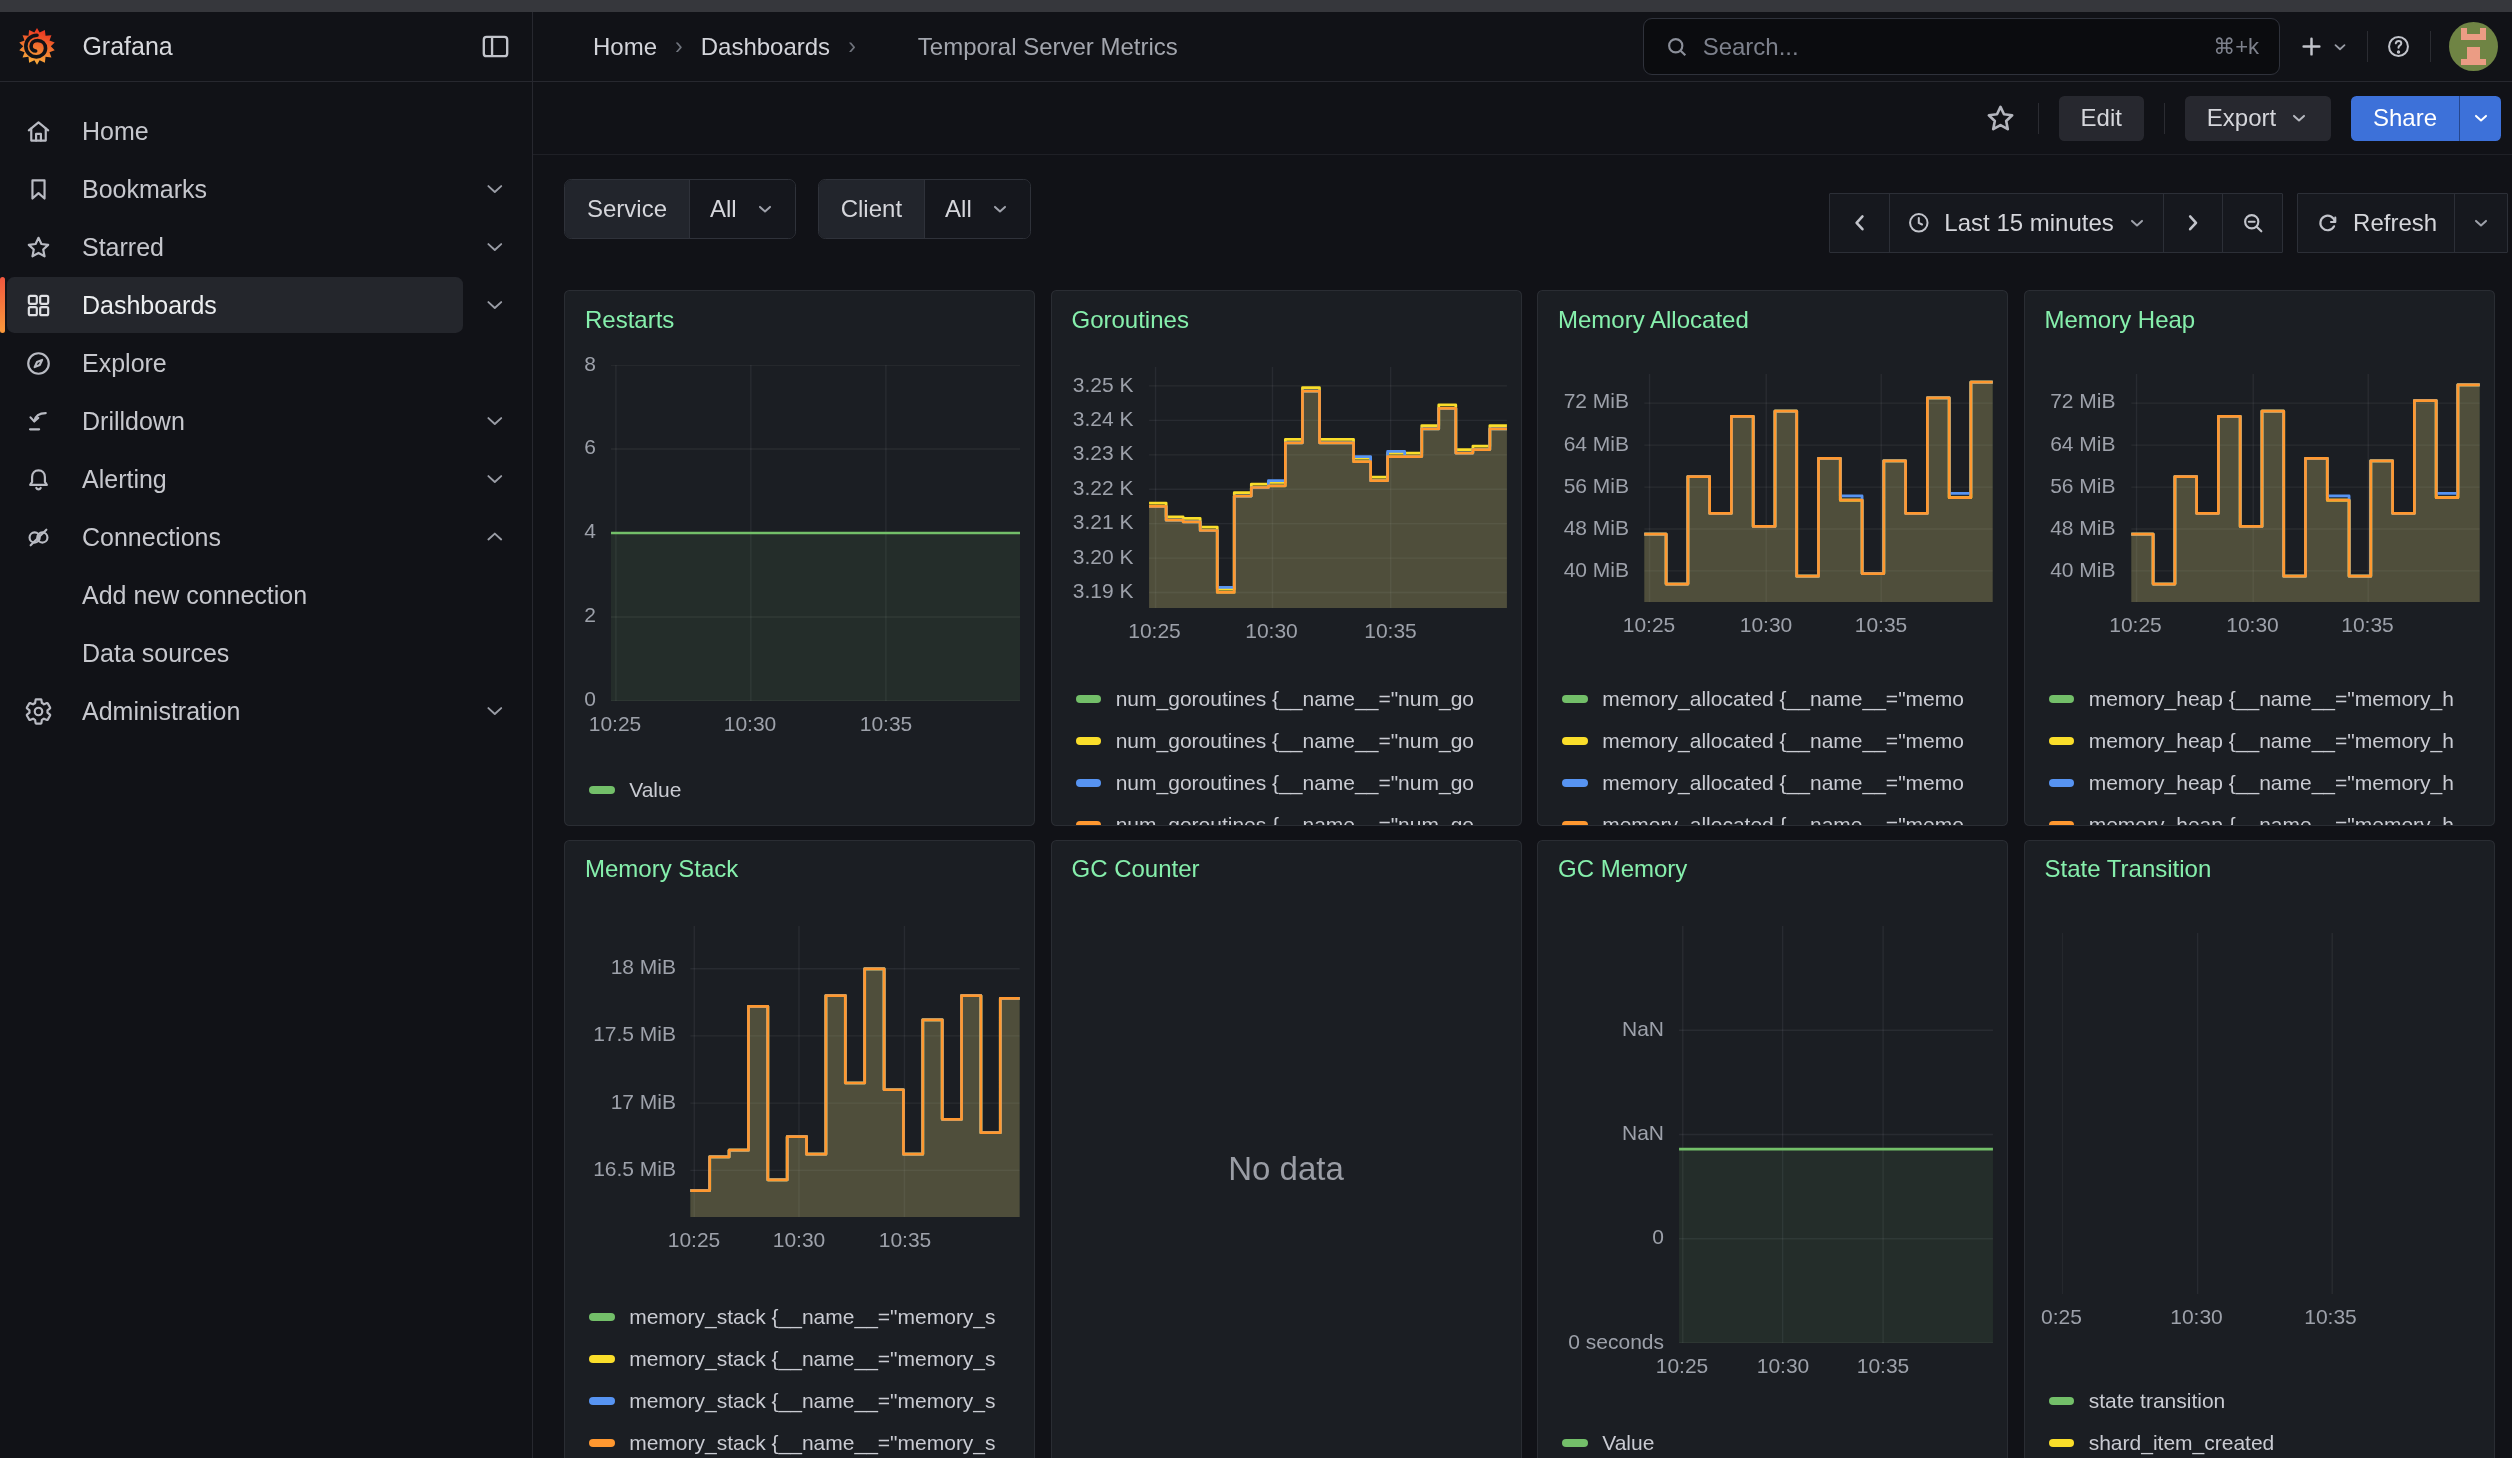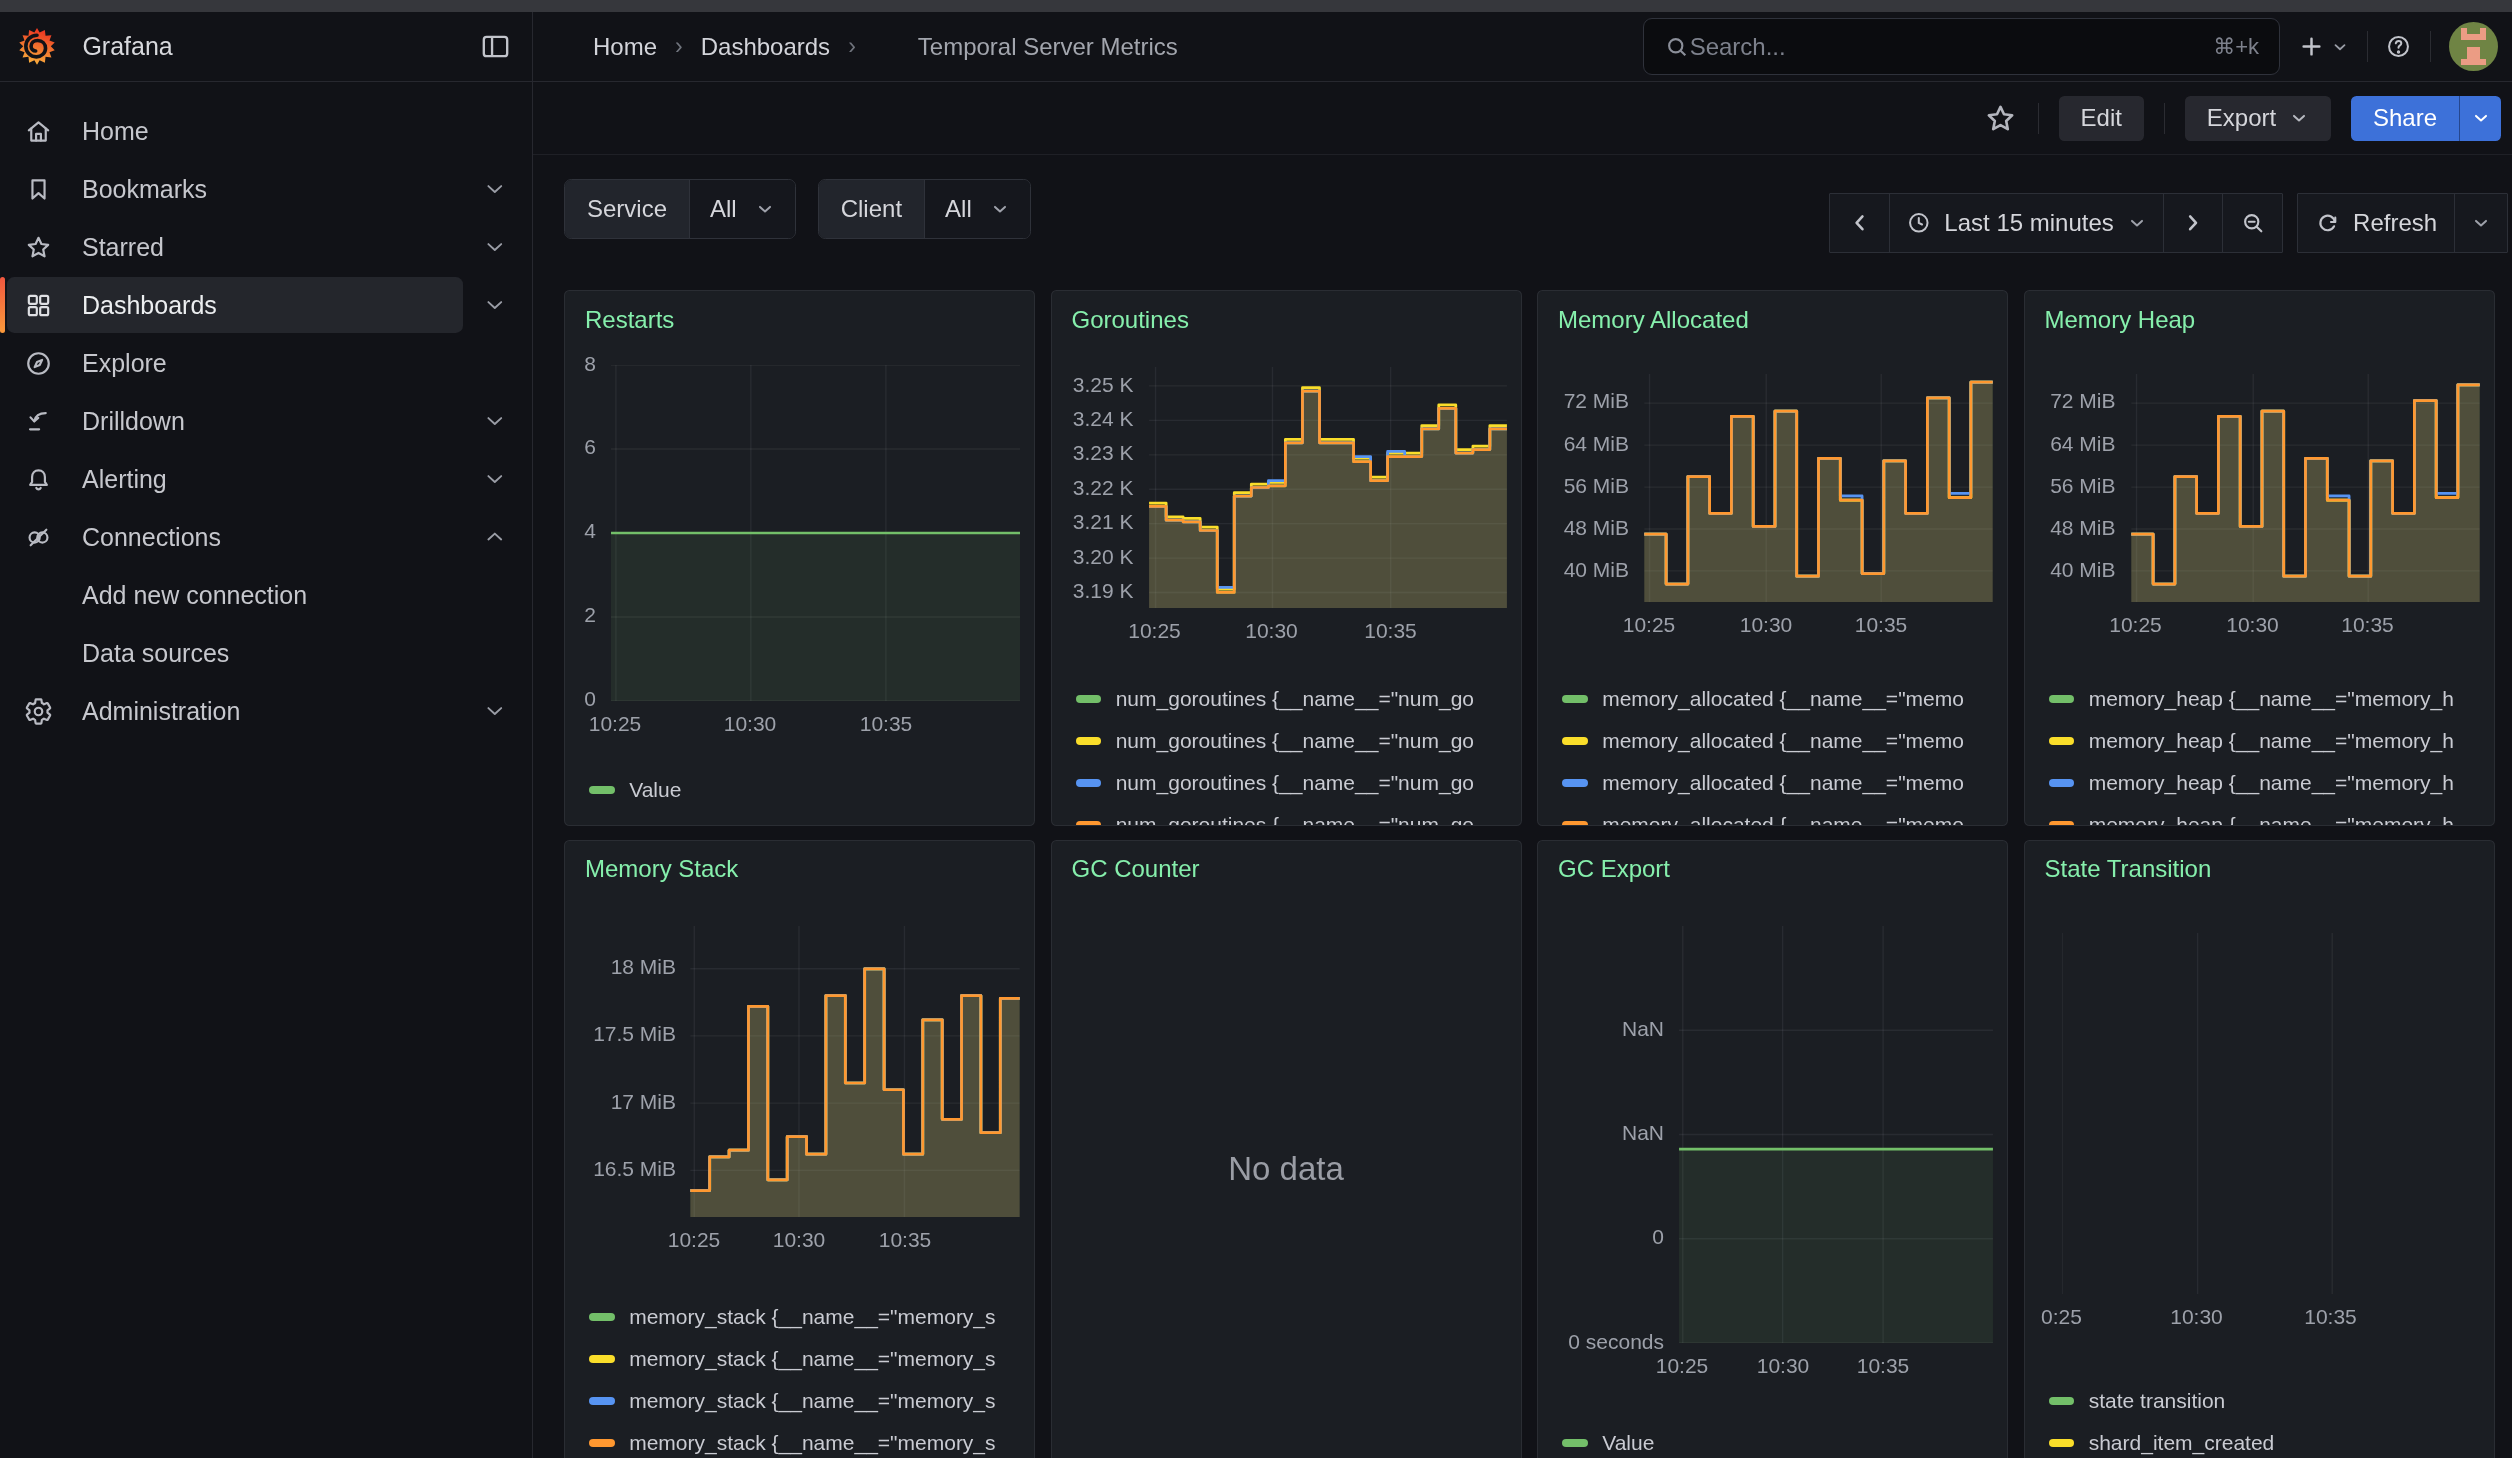--- a/index.html
+++ b/index.html
@@ -12,21 +12,21 @@
   .header-left { flex:0 0 533px; height:100%; display:flex; align-items:center;
     padding-left:16.4px; position:relative; border-right:0.9px solid rgba(204,204,220,.12); }
   .app-name { font-size:25px; font-weight:500; color:#d8d9dd; margin-left:24px; }
   .collapse-btn { position:absolute; right:20px; width:33px; height:33px; color:#c2c4cb; cursor:pointer; }
   .breadcrumb { display:flex; align-items:center; margin-left:60px; font-size:24px; gap:18px; }
   .crumb { color:#d3d4da; cursor:pointer; }
   .crumb.current { color:#a2a5ad; cursor:default;margin-left:44px; }
   .crumb-sep { color:#70747d; font-size:23px; }
   .header-right { margin-left:auto; display:flex; align-items:center; gap:18px; padding-right:13.7px; }
   .search-box { width:637px; height:57px; background:#0b0c0f; border:0.9px solid #2f323b;
-    border-radius:9px; display:flex; align-items:center; padding:0 20px; gap:0; }
+    border-radius:9px; display:flex; align-items:center; padding:0 20px; gap:13px; }
   .search-box .sicon { width:25.6px; height:25.6px; color:#8b8f99; }
   .search-input { flex:1; background:transparent; border:none; outline:none; color:#ccccdc; font-size:24px; }
   .search-input::placeholder { color:#7d818c; }
   .kbd { color:#7d818c; font-size:22px; }
   .icon-btn { display:flex; align-items:center; gap:5.5px; color:#c2c4cb; cursor:pointer; }
   .icon-btn svg { width:27px; height:27px; }
   .icon-btn .mini { width:18px; height:18px; color:#9a9da6; }
   .vdiv { width:0.9px; height:31px; background:rgba(204,204,220,.14); }
   .avatar { width:49px; height:49px; border-radius:50%; overflow:hidden; cursor:pointer; flex:0 0 49px; }
   
@@ -614,21 +614,21 @@
                 <span class="swatch" style="background:#ff9830"></span>
                 <span class="leg-label">memory_stack {__name__="memory_s</span>
               </div>
             </div>
           </div>
           <div class="panel r2">
             <div class="panel-title">GC Counter</div>
             <div class="nodata">No data</div>
           </div>
           <div class="panel r2">
-            <div class="panel-title">GC Export</div>
+            <div class="panel-title">GC Memory</div>
             <div class="chart-region">
               <div class="plot-wrap" style="height:417px">
                 <svg class="plot-svg" style="left:141px" width="314" height="417" viewBox="0 0 344 457">
                   <line x1="0" y1="114.3" x2="344" y2="114.3" stroke="rgba(204,204,220,0.08)" stroke-width="1.5"></line>
                   <line x1="0" y1="228.5" x2="344" y2="228.5" stroke="rgba(204,204,220,0.08)" stroke-width="1.5"></line>
                   <line x1="0" y1="342.8" x2="344" y2="342.8" stroke="rgba(204,204,220,0.08)" stroke-width="1.5"></line>
                   <line x1="0" y1="457.0" x2="344" y2="457.0" stroke="rgba(204,204,220,0.08)" stroke-width="1.5"></line>
                   <line x1="4.1" y1="0" x2="4.1" y2="457" stroke="rgba(204,204,220,0.08)" stroke-width="1.5"></line>
                   <line x1="113.5" y1="0" x2="113.5" y2="457" stroke="rgba(204,204,220,0.08)" stroke-width="1.5"></line>
                   <line x1="223.6" y1="0" x2="223.6" y2="457" stroke="rgba(204,204,220,0.08)" stroke-width="1.5"></line>

